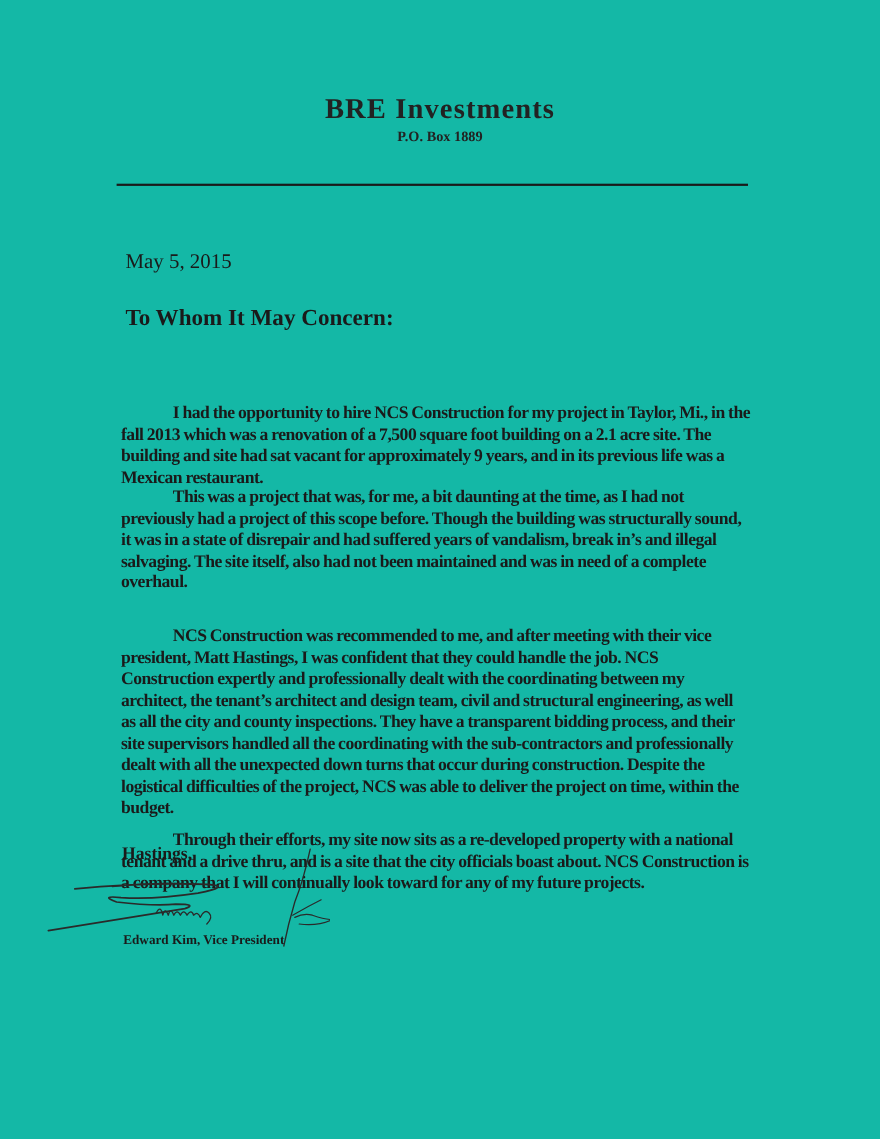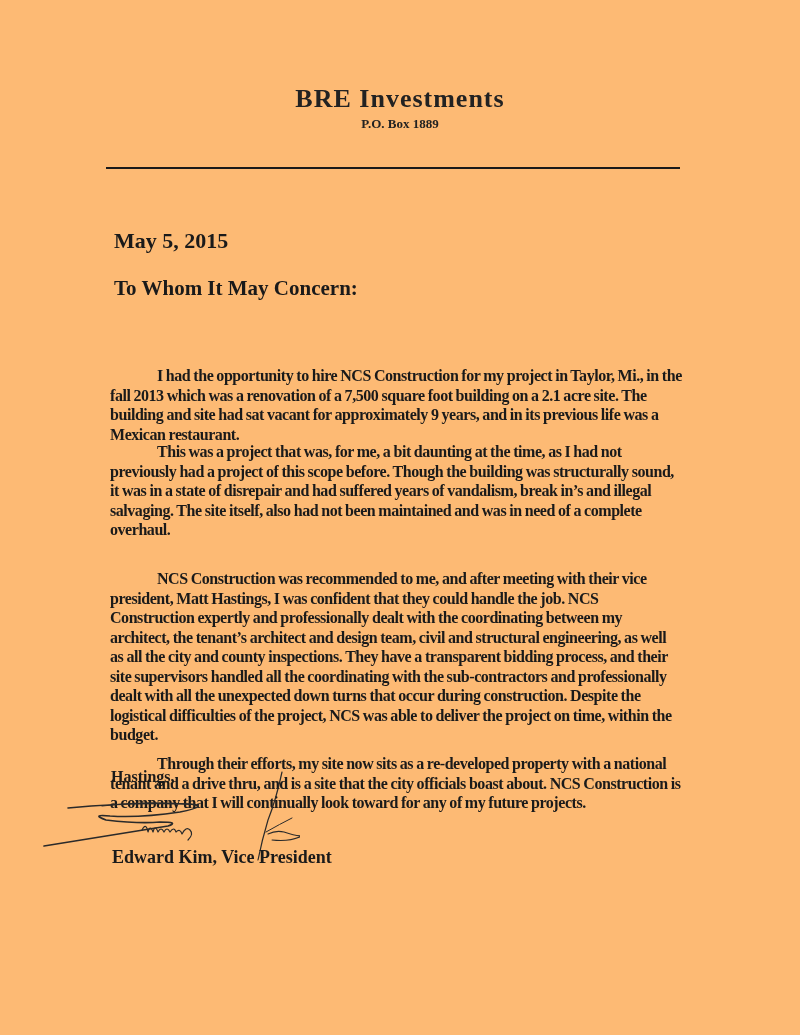--- a/index.html
+++ b/index.html
@@ -13,21 +13,21 @@
       position: relative;
       overflow: hidden;
       font-family: "Liberation Serif", "DejaVu Serif", serif;
       color: #1a1a1a;
     }
     .page {
       position: absolute;
       left: 0; top: 0;
       width: 800px;
       height: 1035px;
-      background: #fdba74;
+      background: #14b8a6;
     }
     .letterhead {
       position: absolute;
       left: 0;
       width: 800px;
       top: 84px;
       text-align: center;
     }
     .company {
       font-size: 26px;
@@ -47,22 +47,22 @@
       left: 106px;
       top: 167px;
       width: 574px;
       height: 0;
       border-top: 2.5px solid #1a1a1a;
     }
     .date {
       position: absolute;
       left: 114px;
       top: 228px;
-      font-size: 22px;
-      font-weight: bold;
+      font-size: 19px;
+      font-weight: normal;
     }
     .salutation {
       position: absolute;
       left: 114px;
       top: 276px;
       font-size: 21px;
       font-weight: bold;
     }
     .body-text {
       position: absolute;
@@ -94,21 +94,21 @@
       position: absolute;
       left: 40px;
       top: 760px;
       width: 260px;
       height: 105px;
     }
     .signer {
       position: absolute;
       left: 112px;
       top: 847px;
-      font-size: 18px;
+      font-size: 12px;
       font-weight: bold;
     }
   </style>
 </head>
 <body>
 
 <div class="page">
 
   <div class="letterhead">
     <div class="company">BRE Investments</div>

